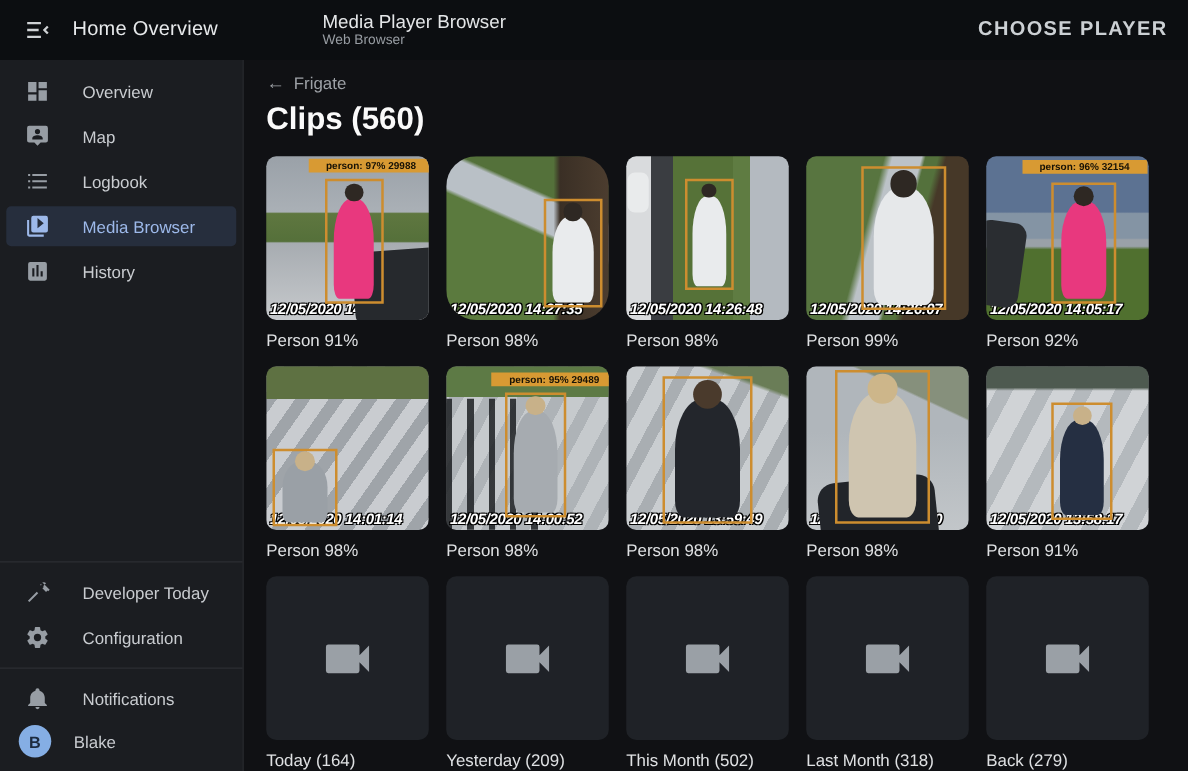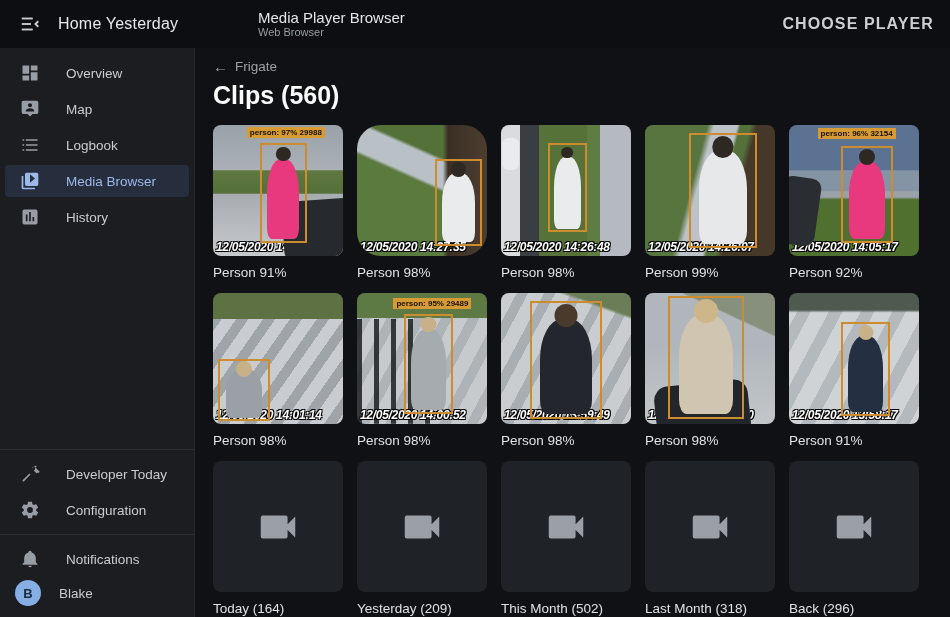--- a/index.html
+++ b/index.html
@@ -54,21 +54,21 @@
   .grid { display:grid; grid-template-columns:repeat(5,130px); column-gap:14px; row-gap:12px; }
   .cell { width:130px; }
   .thumb { position:relative; width:130px; height:131px; border-radius:8px; overflow:hidden;
     cursor:pointer; background:#22252a; }
   .clabel { margin-top:9px; color:#dfe1e3; font-size:13.5px; line-height:16px; }
 
   .ts { position:absolute; left:3px; bottom:2px; color:#fff; font-size:12px; font-weight:bold;
     font-style:italic; letter-spacing:-.3px; white-space:nowrap;
     text-shadow:-1px -1px 0 #000, 1px -1px 0 #000, -1px 1px 0 #000, 1px 1px 0 #000; }
   .chip { position:absolute; background:#d89a33; color:#171206; font-size:8px; font-weight:bold;
-    padding:1px 3px; white-space:nowrap; z-index:3; }
+    padding:1px 14px; white-space:nowrap; z-index:3; }
   .bbox { position:absolute; border:2px solid #cd8d2f; z-index:2; }
   .fig { position:absolute; left:12%; right:12%; top:14%; bottom:2%;
     border-radius:42% 42% 14% 14%; }
   .fig::before { content:""; position:absolute; top:-15%; left:50%; transform:translateX(-50%);
     width:44%; padding-top:44%; border-radius:50%; background:#2e2823; }
 
   
   .clip-0 { background:linear-gradient(180deg,#9aa1a8 0%,#aab0b6 34%,#5f7740 35%,#55703a 52%,#a7acb1 53%,#c6c9cc 100%); }
   .clip-0::after { content:""; position:absolute; right:-8px; bottom:-4px; width:52%; height:46%;
     background:#26292d; border-radius:12px 4px 0 10px; transform:rotate(-4deg); }
@@ -138,21 +138,21 @@
       <button class="menu-btn">
         <svg width="22" height="22" viewBox="0 0 24 24">
           <g stroke="#cfd2d5" stroke-width="2" fill="none">
             <line x1="3" y1="6" x2="15" y2="6"></line>
             <line x1="3" y1="12" x2="13" y2="12"></line>
             <line x1="3" y1="18" x2="15" y2="18"></line>
             <path d="M21 9l-3 3 3 3"></path>
           </g>
         </svg>
       </button>
-      <div class="app-title">Home Yesterday</div>
+      <div class="app-title">Home Overview</div>
     </div>
     <div class="topbar-main">
       <div class="page-titles">
         <div class="page-title">Media Player Browser</div>
         <div class="page-subtitle">Web Browser</div>
       </div>
       <button class="choose-player">CHOOSE PLAYER</button>
     </div>
   </header>
 
@@ -383,18 +383,18 @@
         </div>
         <div class="clabel">Last Month (318)</div>
       </div>
 
       <div class="cell">
         <div class="folder-tile">
           <svg viewBox="0 0 24 24">
               <path d="M17 10.5V7a1 1 0 0 0-1-1H4a1 1 0 0 0-1 1v10a1 1 0 0 0 1 1h12a1 1 0 0 0 1-1v-3.5l4 4v-11l-4 4z"></path>
             </svg>
         </div>
-        <div class="clabel">Back (296)</div>
+        <div class="clabel">Back (279)</div>
       </div>
 
     </div>
   </main>
 </div>
 
 </body></html>

